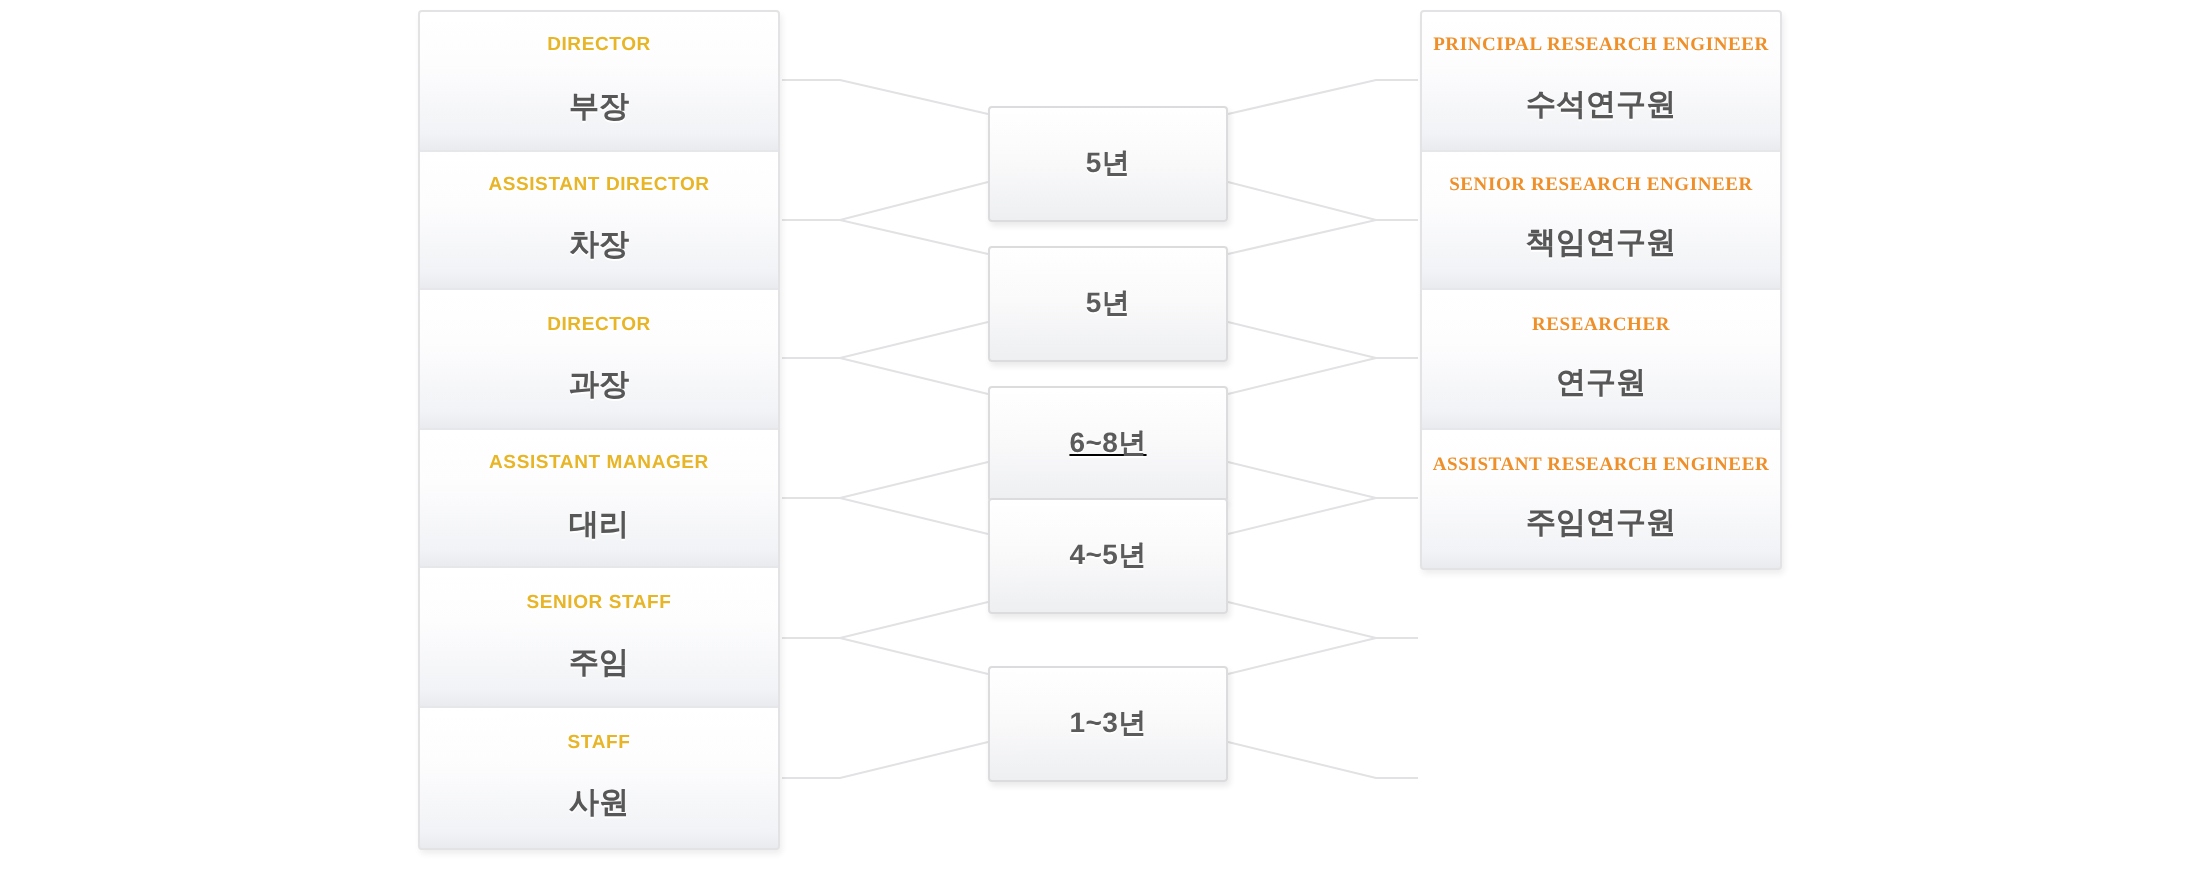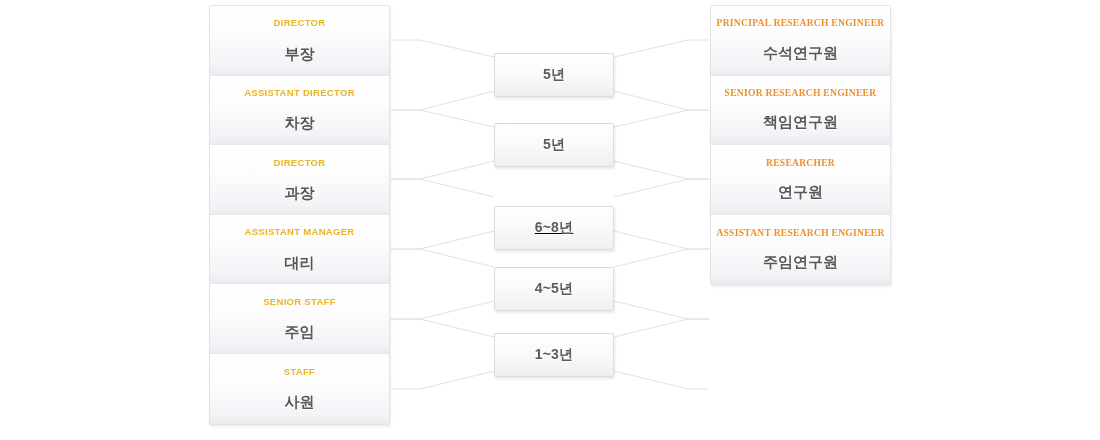--- a/index.html
+++ b/index.html
@@ -80,21 +80,21 @@
     text-align: center;
     white-space: nowrap;
     text-shadow: 0 1px 0 rgba(255,255,255,0.95);
   }
 
   
   .year-box {
     position: absolute;
     left: 494px;
     width: 120px;
-    height: 44px;
+    height: 58px;
     box-sizing: border-box;
     border: 1px solid #dcdcdf;
     border-radius: 2px;
     background: linear-gradient(to bottom, #ffffff 0%, #fafafb 45%, #eeeff1 100%);
     box-shadow: 1px 2px 3px rgba(0,0,0,0.09);
     display: flex;
     align-items: center;
     justify-content: center;
   }
   .year-label {
@@ -182,24 +182,24 @@
       <div class="rank-ko">사원</div>
     </div>
   </div>
 
   <div class="year-box" style="top:53px;">
     <span class="year-label">5년</span>
   </div>
   <div class="year-box" style="top:123px;">
     <span class="year-label">5년</span>
   </div>
-  <div class="year-box" style="top:206px;text-decoration:underline;">
+  <div class="year-box" style="top:193px;text-decoration:underline;">
     <span class="year-label">6~8년</span>
   </div>
-  <div class="year-box" style="top:267px;">
+  <div class="year-box" style="top:249px;">
     <span class="year-label">4~5년</span>
   </div>
   <div class="year-box" style="top:333px;">
     <span class="year-label">1~3년</span>
   </div>
 
   <div class="side-col" id="right-col">
     <div class="rank-row">
       <div class="rank-en right-col-en">PRINCIPAL RESEARCH ENGINEER</div>
       <div class="rank-ko">수석연구원</div>

